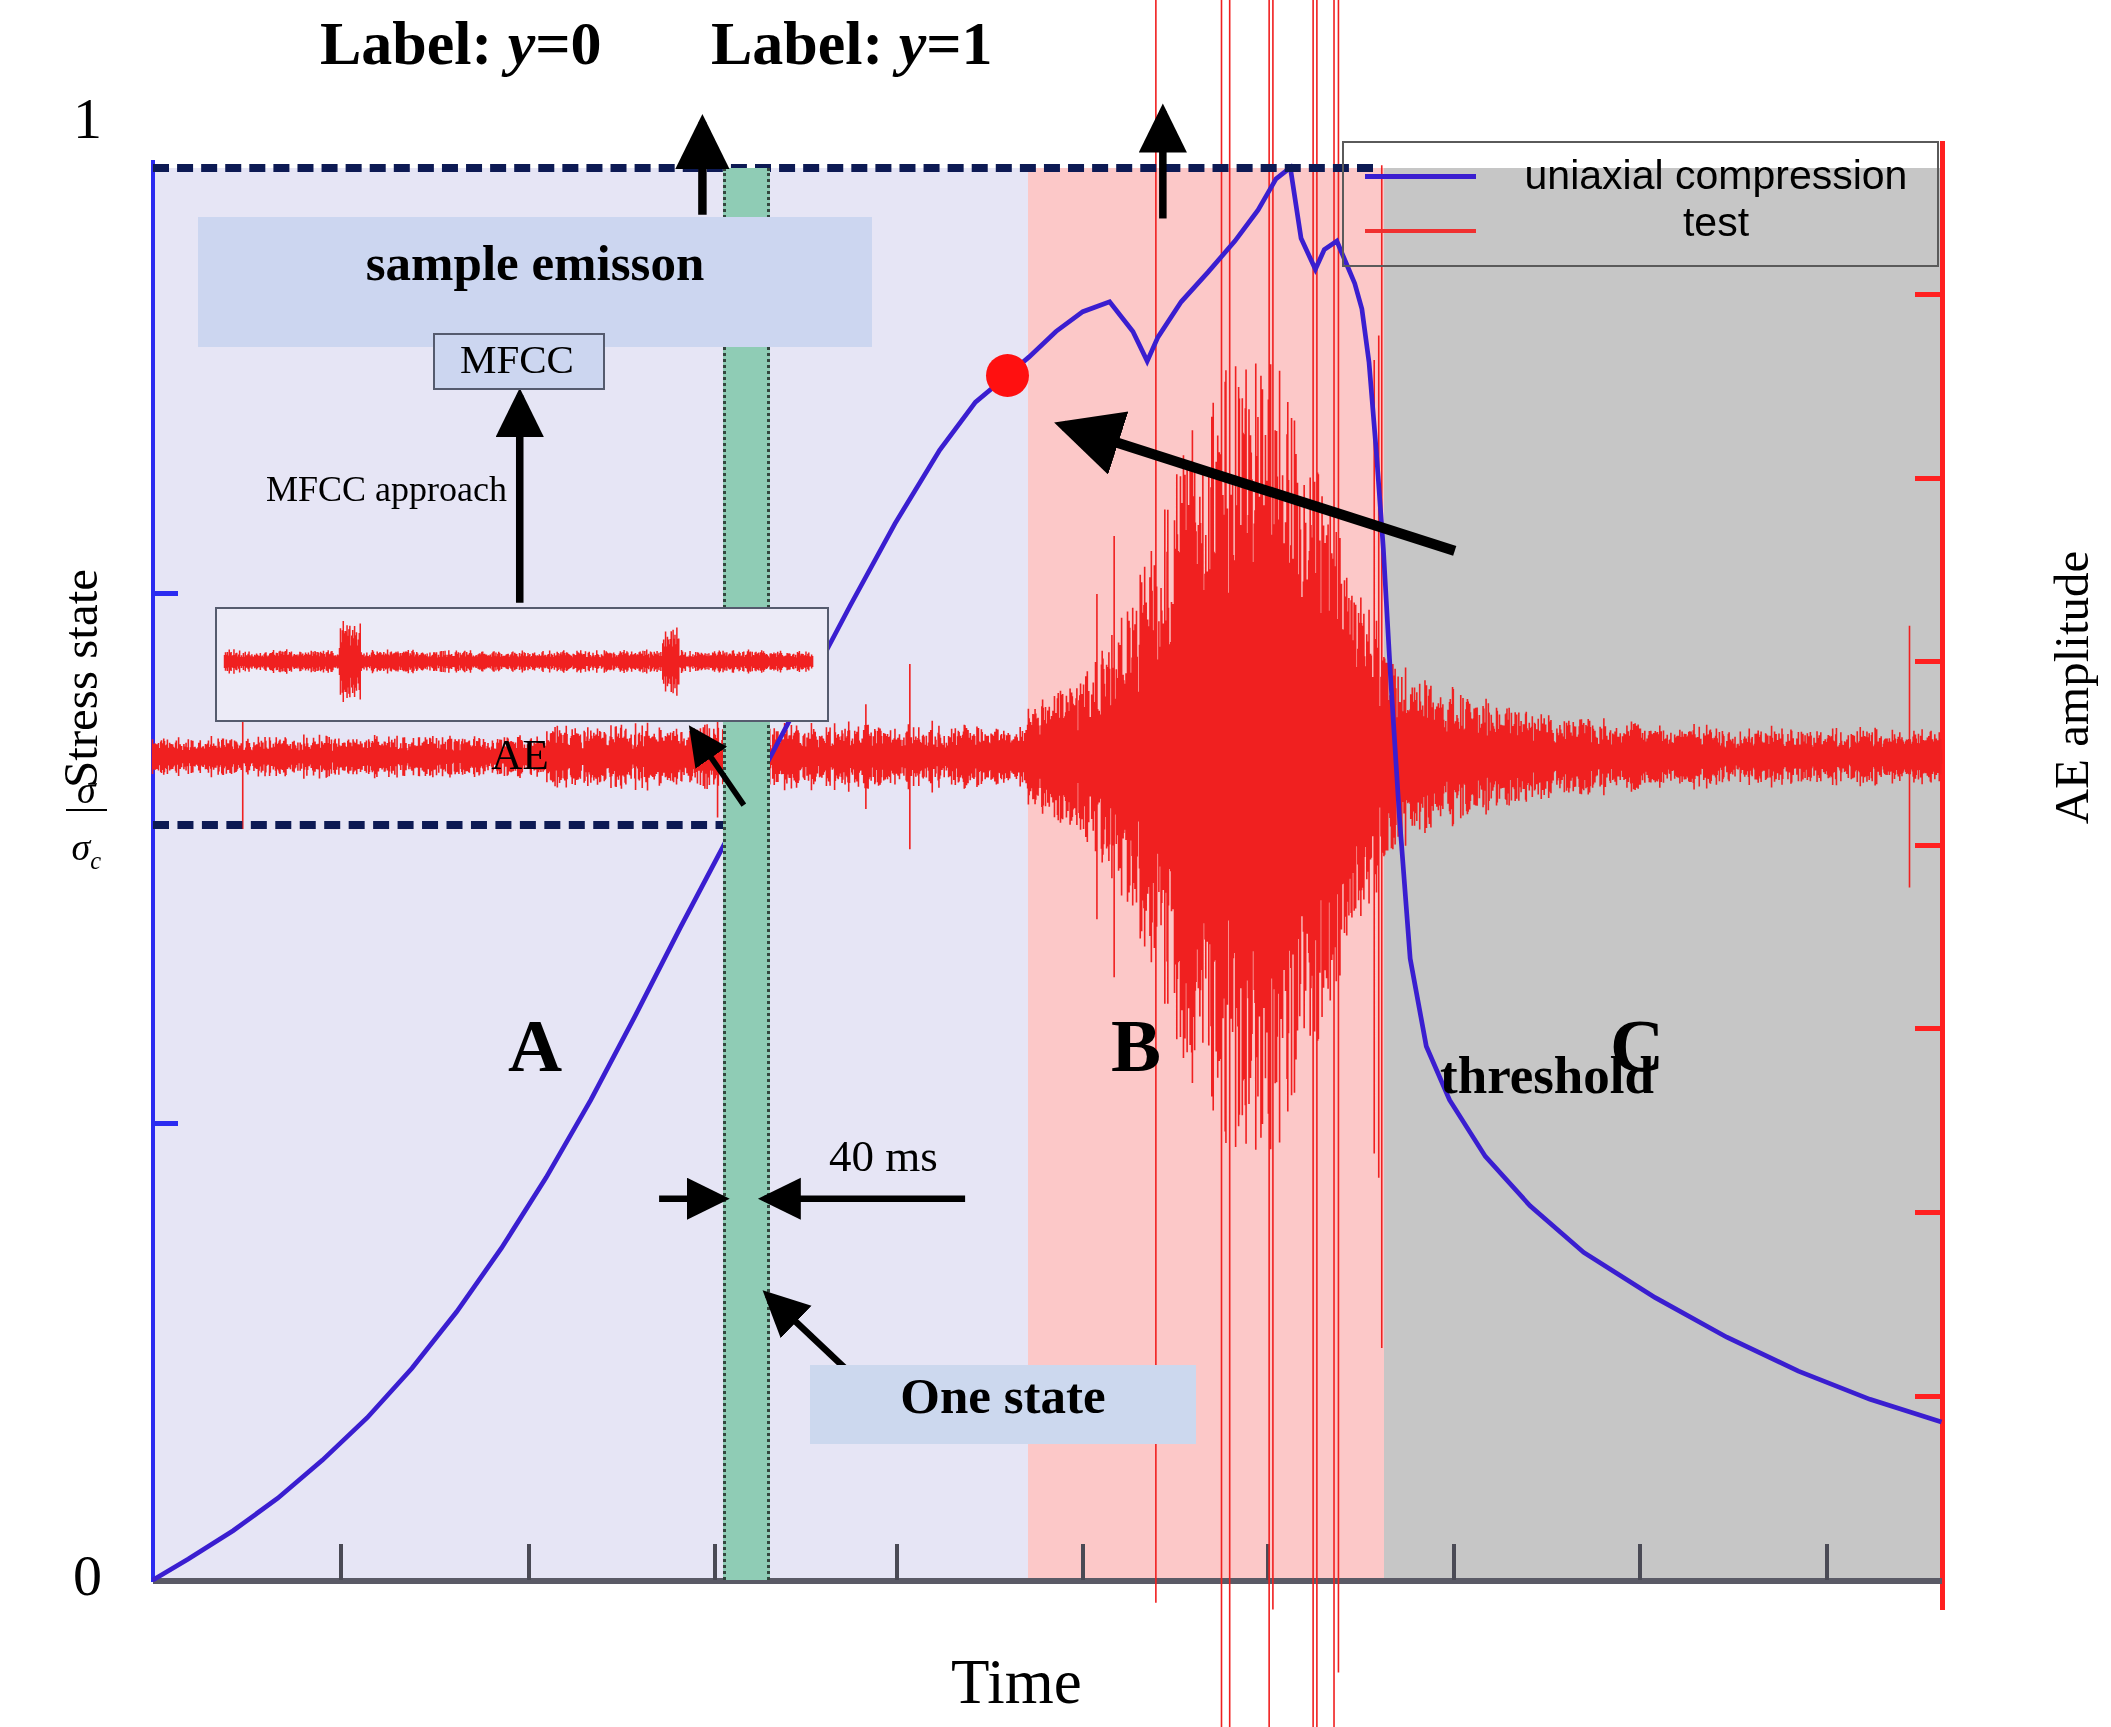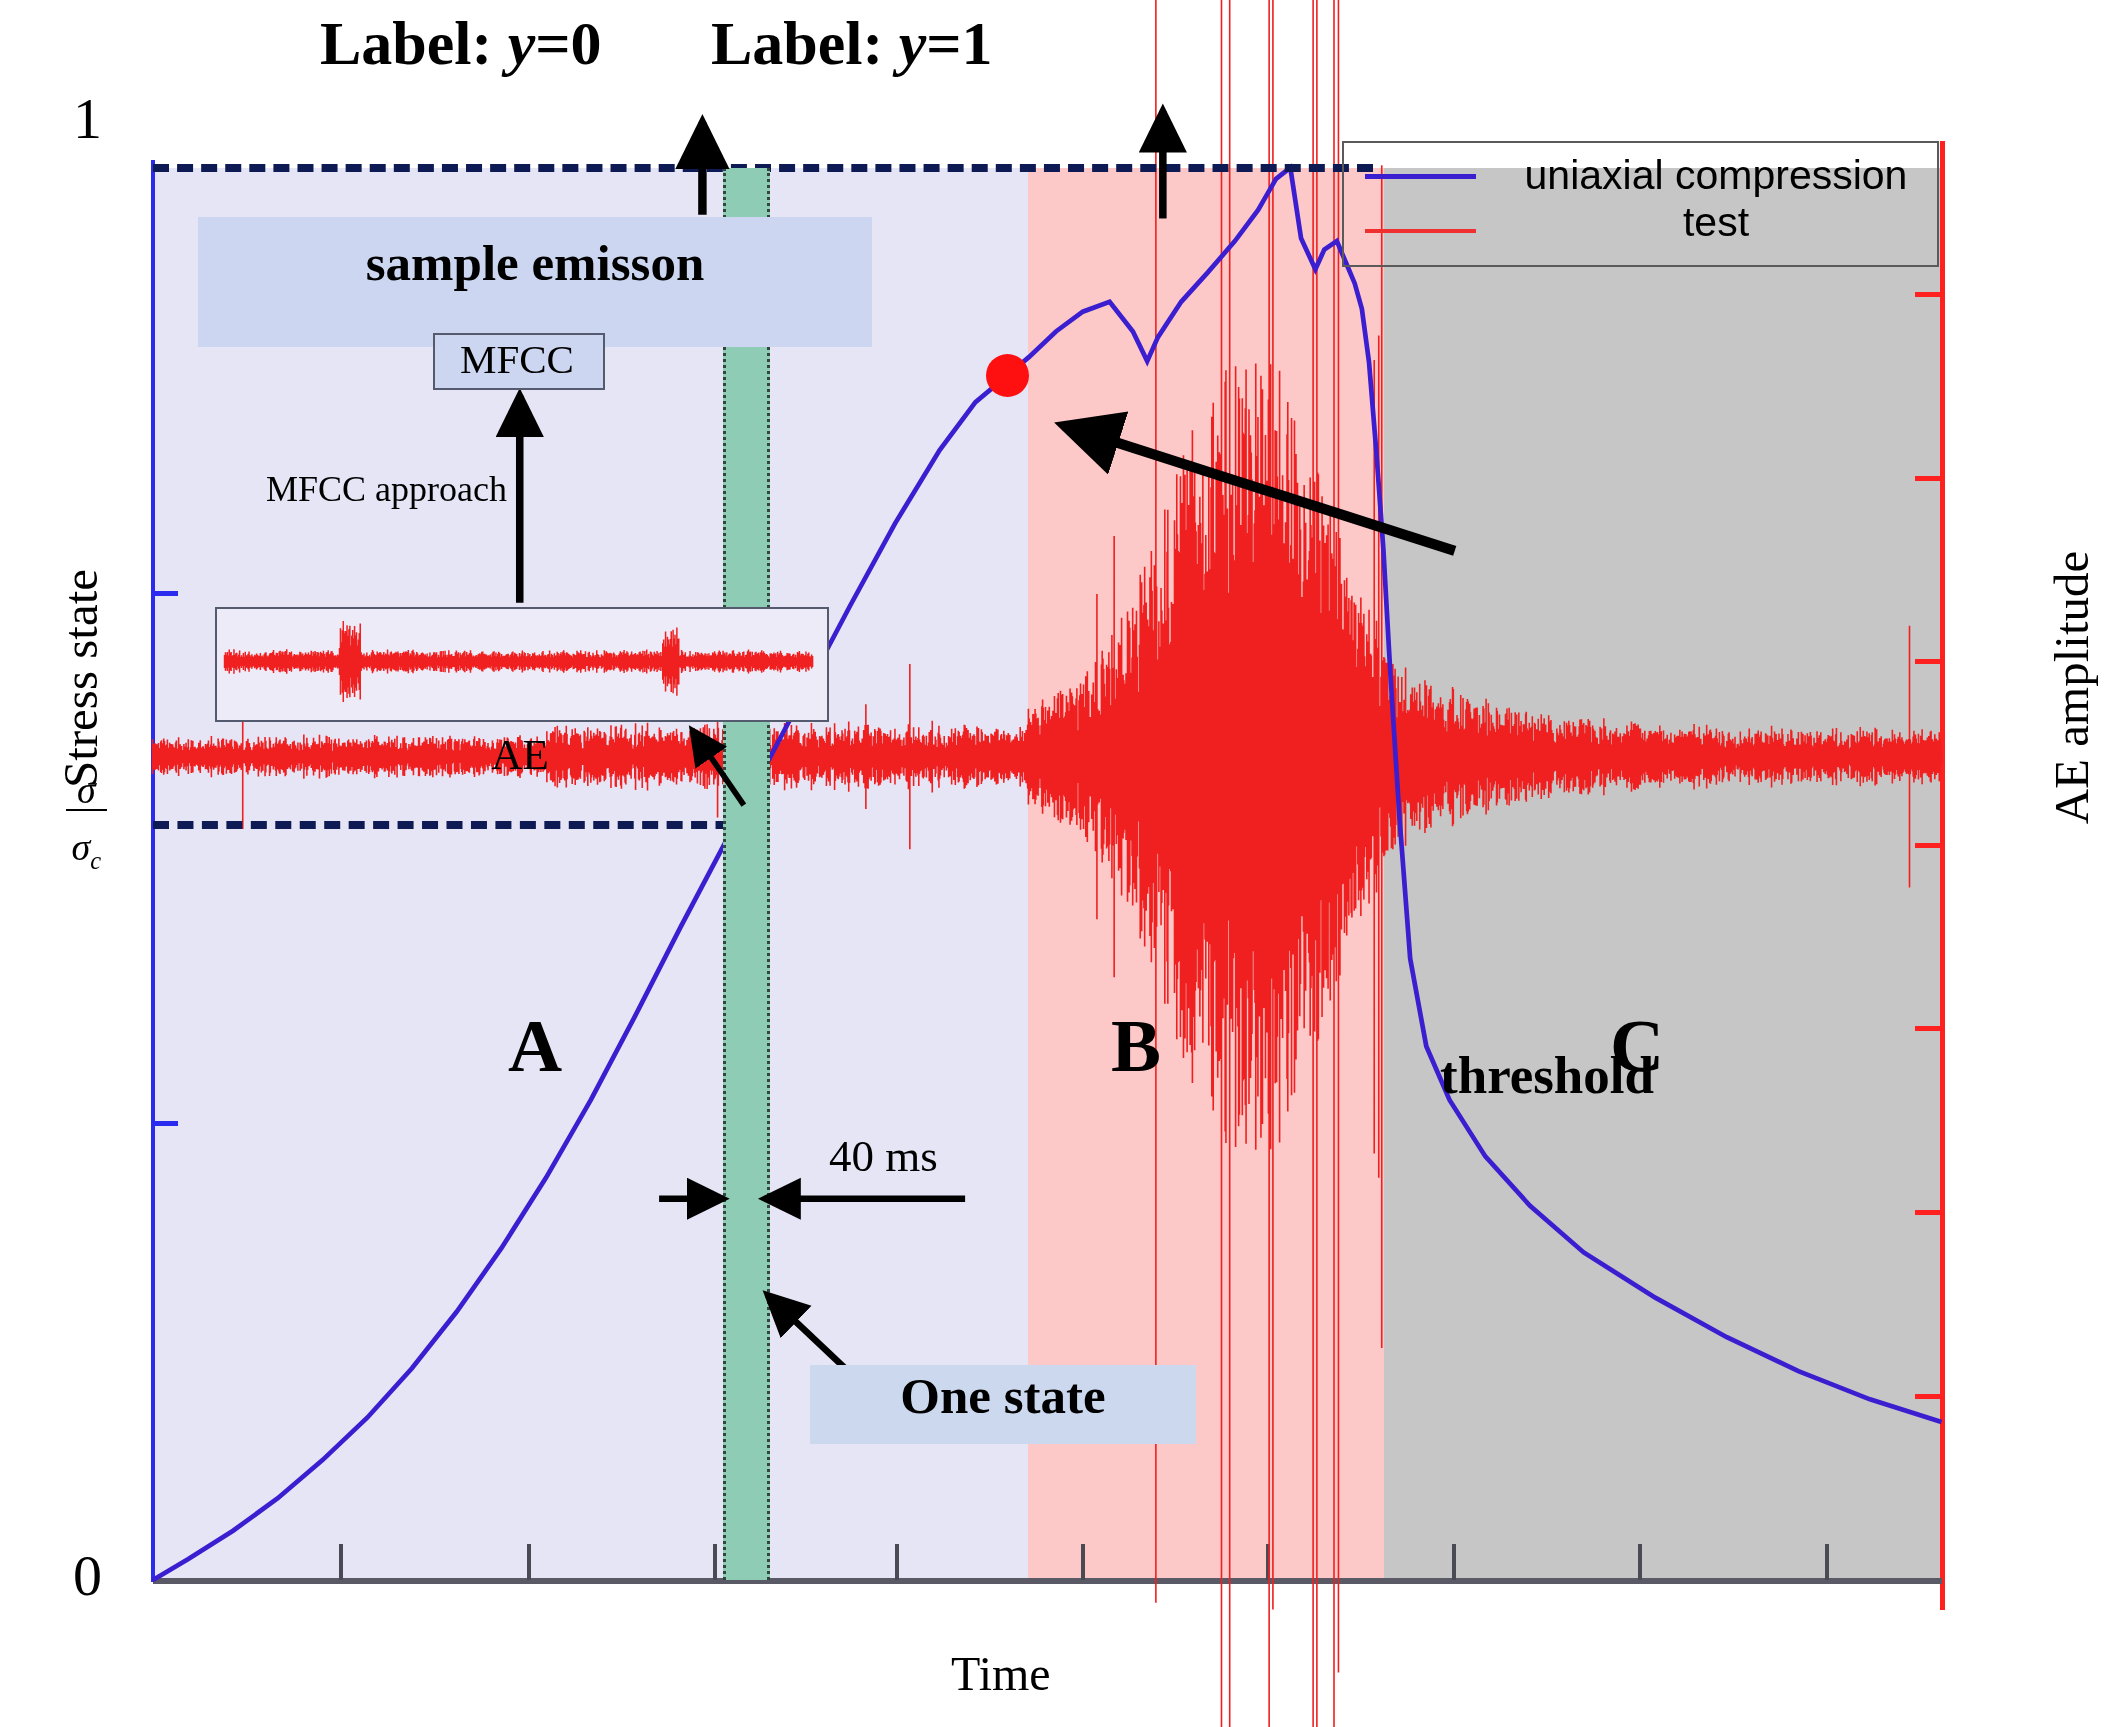--- a/index.html
+++ b/index.html
@@ -44,21 +44,21 @@
   #frac-sigma{left:66px;top:772px;font-size:38px;text-align:center;line-height:0.95;}
   #frac-sigma .num{display:block;font-style:italic;padding:0 5.6px;}
   #frac-sigma .bar{display:block;border-top:2.8px solid #000;margin:0.9px 0;}
   #frac-sigma .den{display:block;font-style:italic;padding:0 5.6px;margin-top:18px;}
   #frac-sigma .sub{font-size:24.5px;vertical-align:sub;}
 
   #ylabel-left{left:-80px;top:650px;width:320px;transform:rotate(-90deg);
                text-align:center;font-size:49px;}
   #ylabel-right{left:1911px;top:659px;width:320px;transform:rotate(-90deg);
                 text-align:center;font-size:49px;}
-  #xlabel{left:951px;top:1646px;font-size:48px;}
+  #xlabel{left:951px;top:1646px;font-size:63px;}
 
   
   #sample-feature-box{left:198px;top:217px;width:674px;height:130px;
                       background:#ccd6f0;}
   #sample-feature-text{left:198px;top:234px;width:674px;text-align:center;
                        font-size:51px;font-weight:bold;}
   #mfcc-box{left:433px;top:333px;width:168px;height:53px;
             border:2.8px solid #555b6e;background:#ccd6f0;}
   #mfcc-text{left:433px;top:335px;width:168px;text-align:center;font-size:41px;}
 

